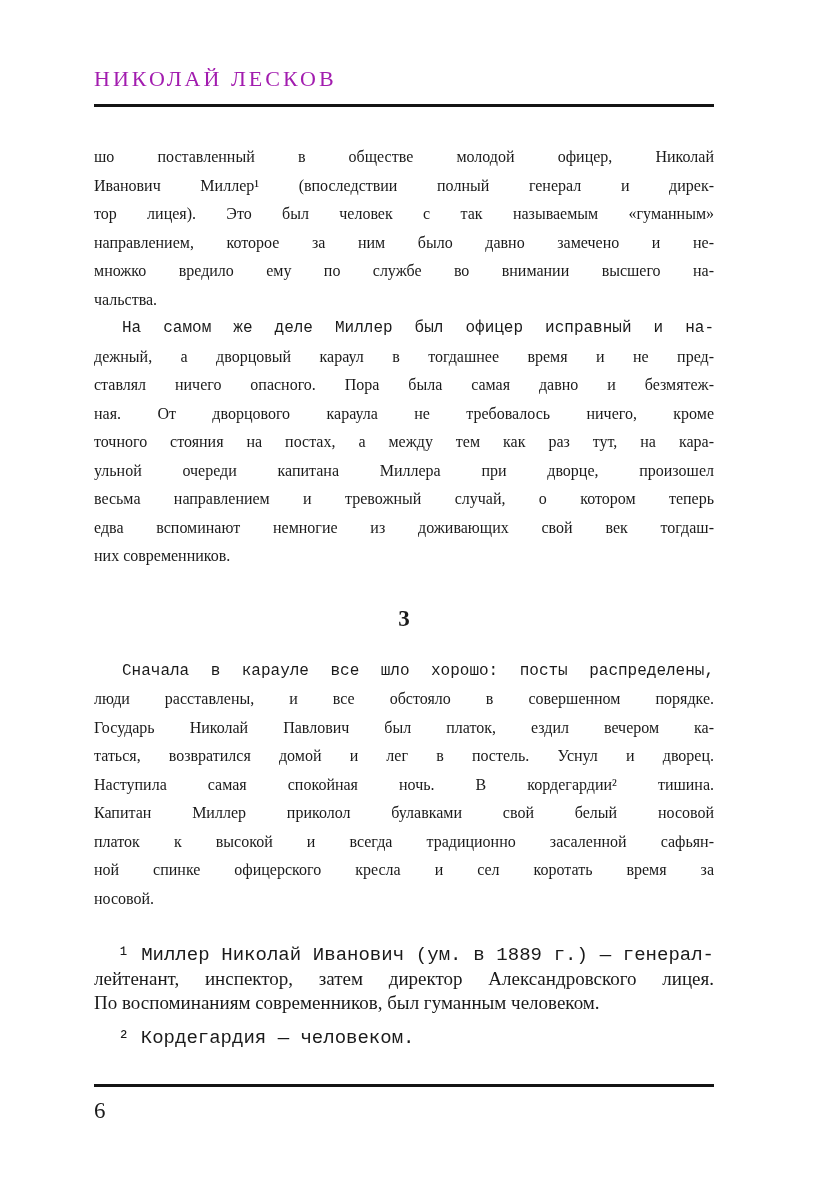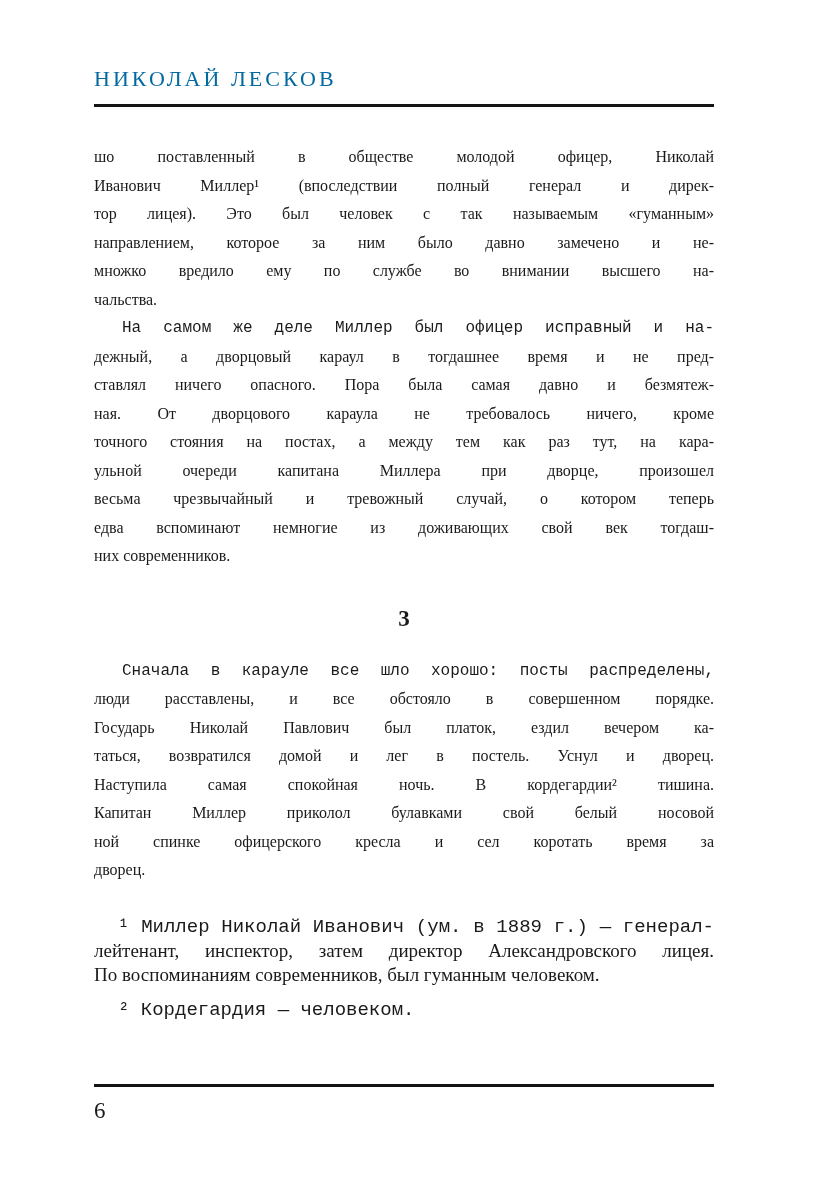--- a/index.html
+++ b/index.html
@@ -13,21 +13,21 @@
     font-family: "Liberation Serif", serif;
     color: #1a1a1a;
   }
   .column { margin-left: 94px; width: 620px; }
 
   
   .page-header { padding-top: 66px; }
   .author {
     font-size: 22px;
     letter-spacing: 3px;
-    color: #0369a1;
+    color: #a21caf;
   }
   .rule {
     height: 3px;
     background: #141414;
     margin-top: 12px;
   }
 
   
   .main-text { margin-top: 36px; }
   .paragraph { margin: 0; }
@@ -92,34 +92,35 @@
           <div class="line">множко вредило ему по службе во внимании высшего на-</div>
           <div class="line last">чальства.</div>
         </div>
         <div class="paragraph">
           <div class="line indent">На самом же деле Миллер был офицер исправный и на-</div>
           <div class="line">дежный, а дворцовый караул в тогдашнее время и не пред-</div>
           <div class="line">ставлял ничего опасного. Пора была самая давно и безмятеж-</div>
           <div class="line">ная. От дворцового караула не требовалось ничего, кроме</div>
           <div class="line">точного стояния на постах, а между тем как раз тут, на кара-</div>
           <div class="line">ульной очереди капитана Миллера при дворце, произошел</div>
-          <div class="line">весьма чрезвычайный и тревожный случай, о котором теперь</div>
+          <div class="line">весьма направлением и тревожный случай, о котором теперь</div>
           <div class="line">едва вспоминают немногие из доживающих свой век тогдаш-</div>
           <div class="line last">них современников.</div>
         </div>
         <div class="section-heading">3</div>
         <div class="paragraph">
           <div class="line indent">Сначала в карауле все шло хорошо: посты распределены,</div>
           <div class="line">люди расставлены, и все обстояло в совершенном порядке.</div>
           <div class="line">Государь Николай Павлович был платок, ездил вечером ка-</div>
           <div class="line">таться, возвратился домой и лег в постель. Уснул и дворец.</div>
           <div class="line">Наступила самая спокойная ночь. В кордегардии² тишина.</div>
           <div class="line">Капитан Миллер приколол булавками свой белый носовой</div>
+          <div class="line">платок к высокой и всегда традиционно засаленной сафьян-</div>
           <div class="line">ной спинке офицерского кресла и сел коротать время за</div>
-          <div class="line last">дворец.</div>
+          <div class="line last">носовой.</div>
         </div>
       </div>
   </main>
 
   <section class="footnotes column">
     <div id="footnotes-mount">
         <div class="footnote">
           <div class="line indent">¹  Миллер Николай Иванович (ум. в 1889 г.) — генерал-</div>
           <div class="line">лейтенант, инспектор, затем директор Александровского лицея.</div>
           <div class="line last">По воспоминаниям современников, был гуманным человеком.</div>

